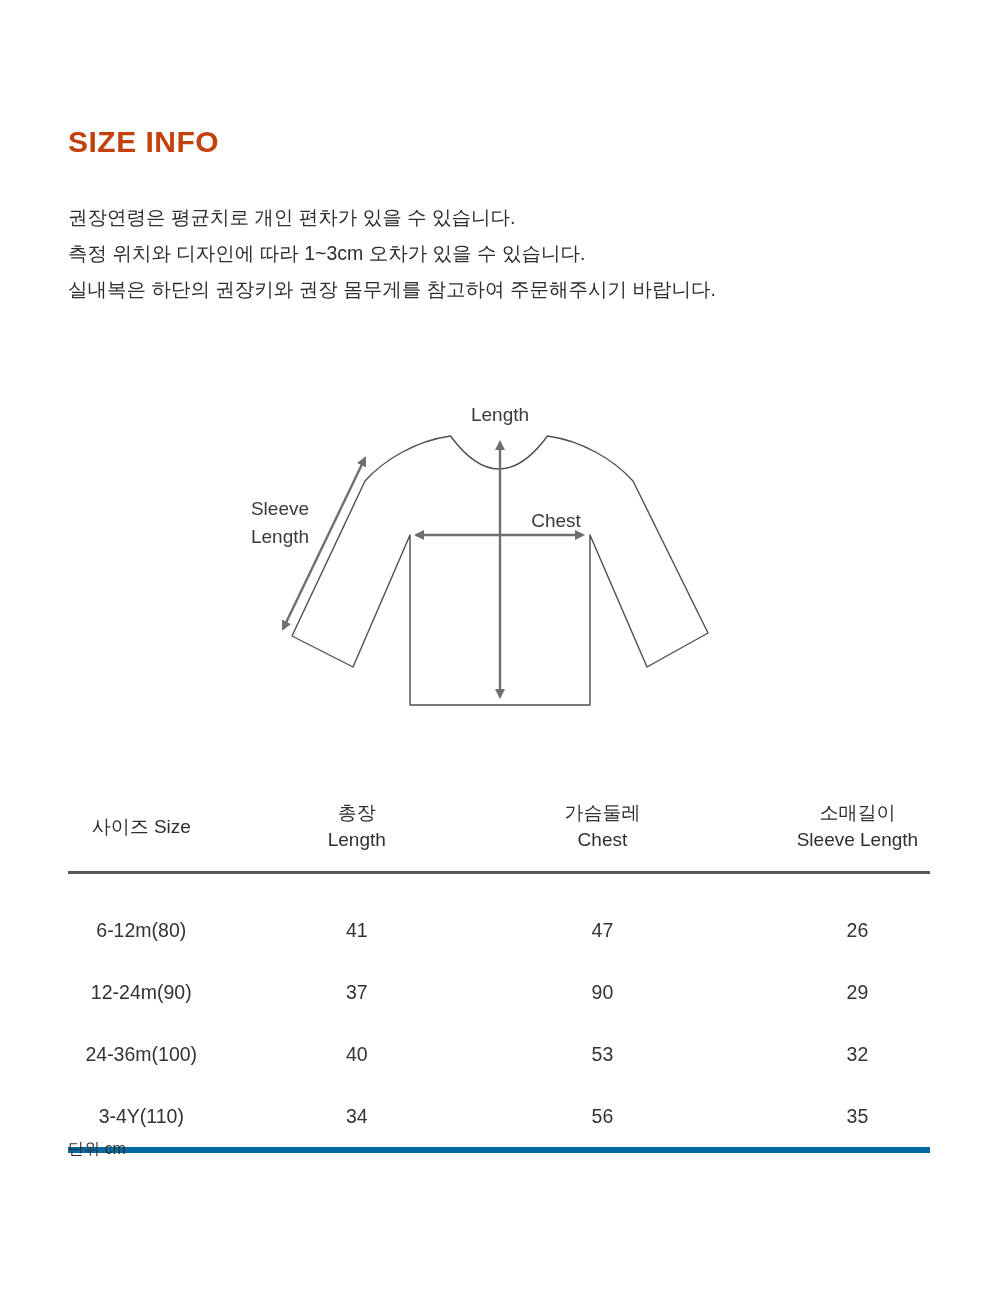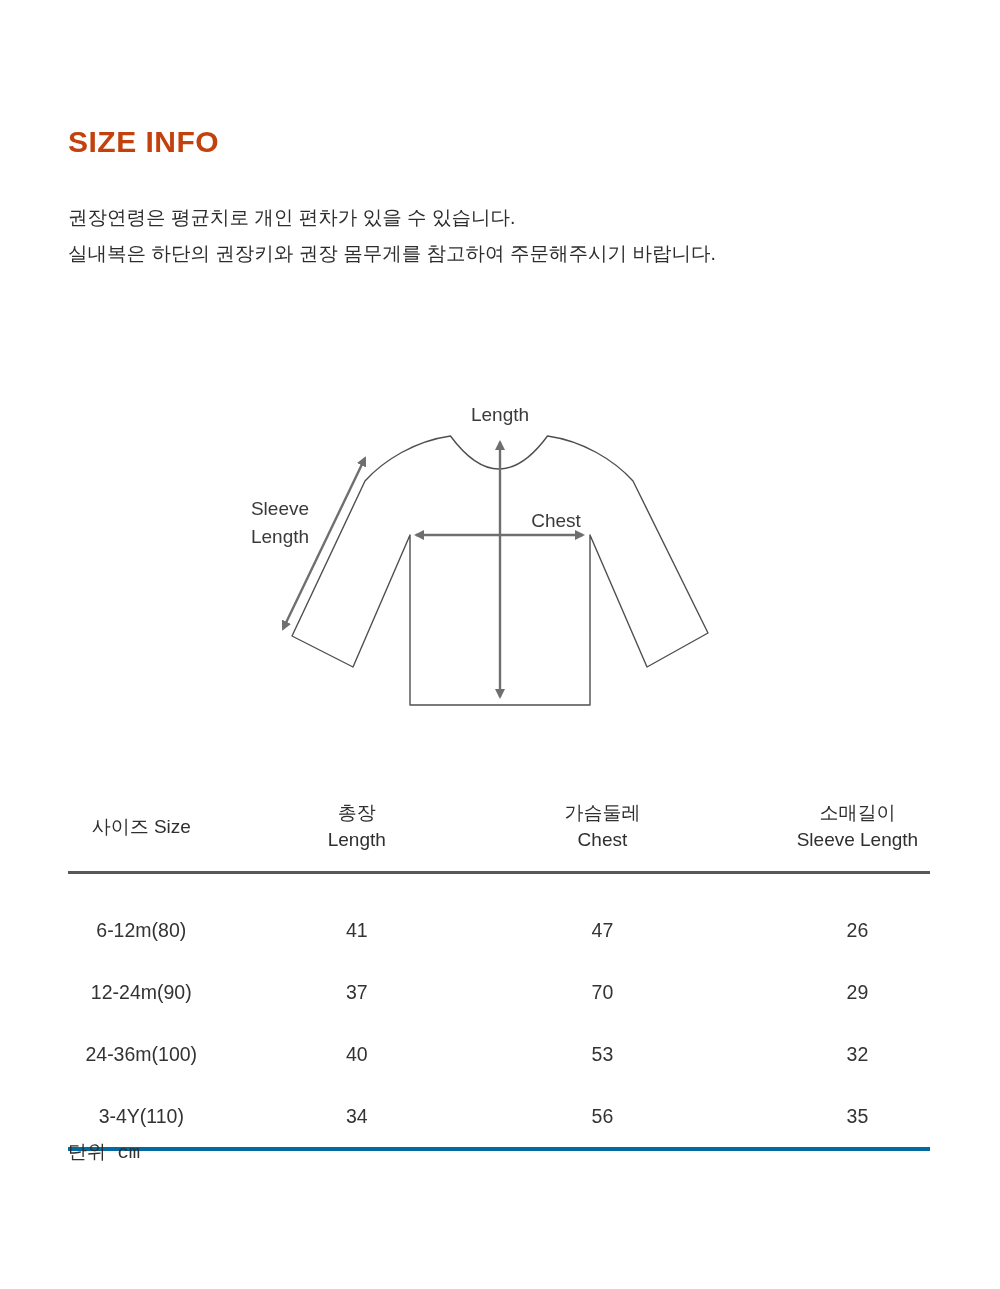--- a/index.html
+++ b/index.html
@@ -79,38 +79,38 @@
   .size-table td {
     height: 60px;
     text-align: center;
     vertical-align: middle;
     font-size: 19.5px;
     color: #333333;
     white-space: nowrap;
   }
   .size-table tbody tr:first-child td { padding-top: 26px; }
   .size-table th:nth-child(4), .size-table td:nth-child(4) { padding-left: 80px; }
-  .size-table tbody tr:last-child td { border-bottom: 4px solid #0369a1; }
+  .size-table tbody tr:last-child td { border-bottom: 6px solid #0369a1; }
 
   .unit-note {
     position: absolute;
     left: 68px;
     top: 1139px;
-    font-size: 19px;
+    font-size: 16px;
     color: #2f2f2f;
-    font-family: Liberation Mono, monospace;
   }
 </style>
 </head>
 <body>
 
 <div class="page-title">SIZE INFO</div>
 
 <div class="notes">
   <div>권장연령은 평균치로 개인 편차가 있을 수 있습니다.</div>
+  <div>측정 위치와 디자인에 따라 1~3cm 오차가 있을 수 있습니다.</div>
   <div>실내복은 하단의 권장키와 권장 몸무게를 참고하여 주문해주시기 바랍니다.</div>
 </div>
 
 <div class="diagram">
   <svg width="530" height="335" viewBox="230 395 530 335">
     <defs>
       <marker id="ah" viewBox="0 0 10 10" refX="8" refY="5" markerWidth="4.2" markerHeight="4.2" orient="auto-start-reverse">
         <path d="M0,0 L10,5 L0,10 z" fill="#6f6f6f"></path>
       </marker>
     </defs>
@@ -164,21 +164,21 @@
   <tbody>
     <tr>
       <td>6-12m(80)</td>
       <td>41</td>
       <td>47</td>
       <td>26</td>
     </tr>
     <tr>
       <td>12-24m(90)</td>
       <td>37</td>
-      <td>70</td>
+      <td>90</td>
       <td>29</td>
     </tr>
     <tr>
       <td>24-36m(100)</td>
       <td>40</td>
       <td>53</td>
       <td>32</td>
     </tr>
     <tr>
       <td>3-4Y(110)</td>

